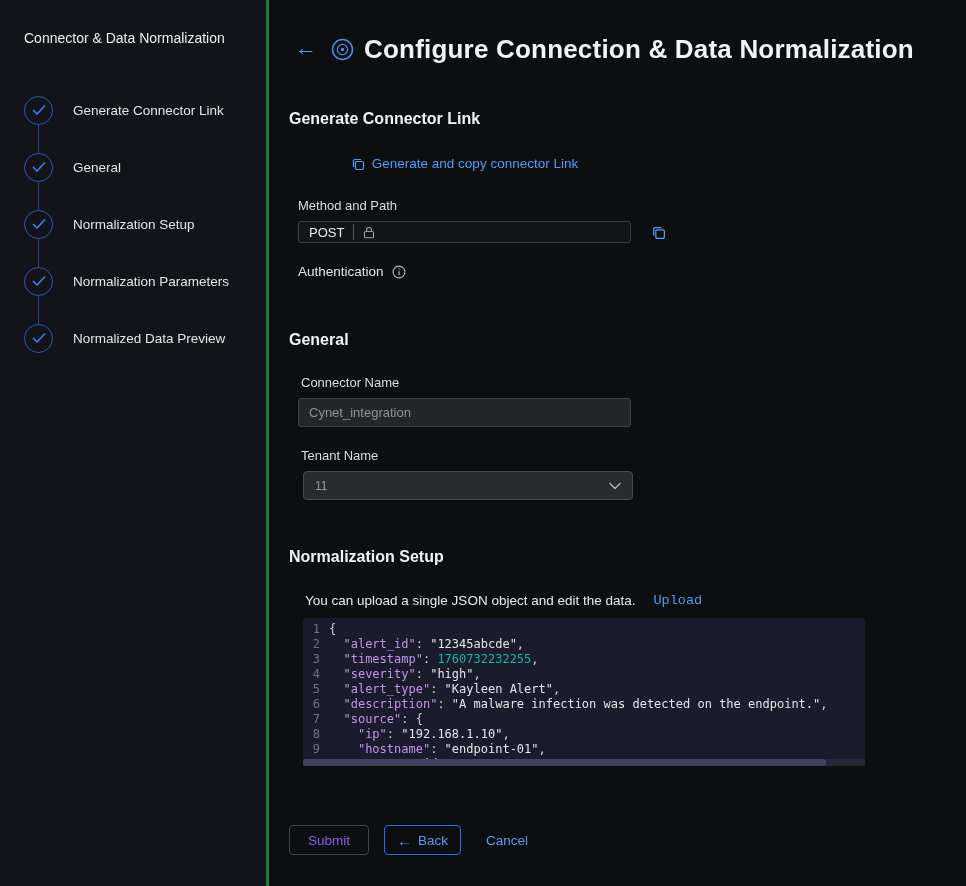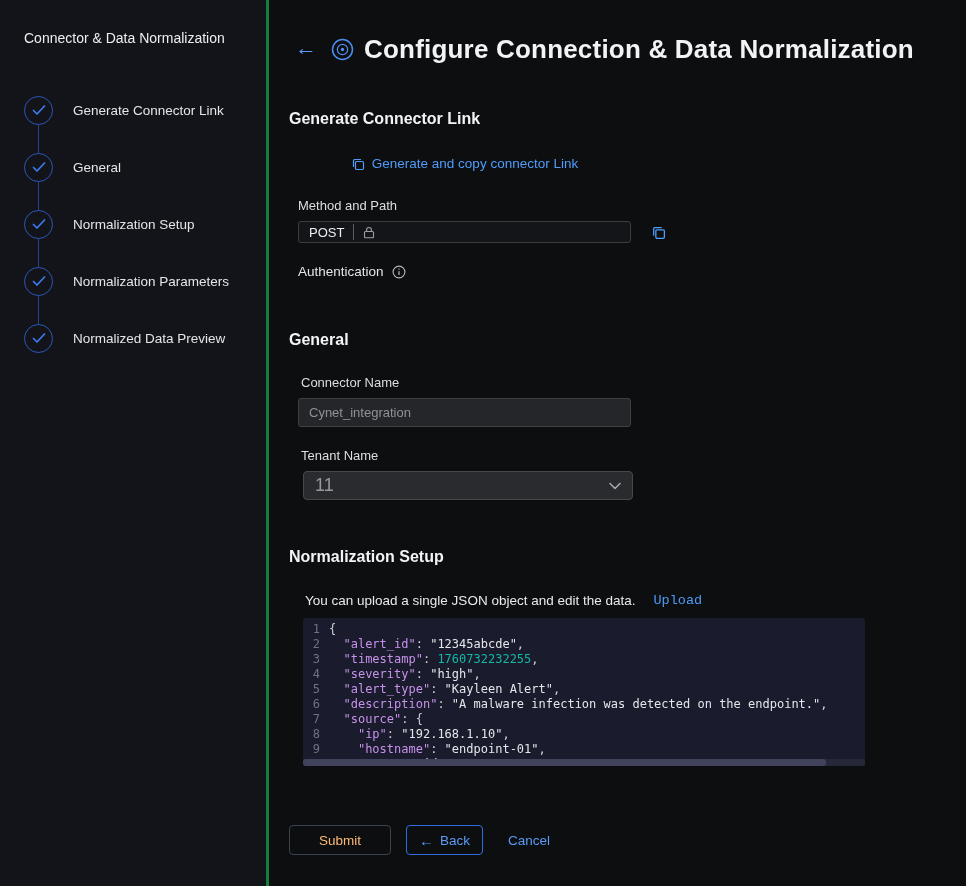--- a/index.html
+++ b/index.html
@@ -35,37 +35,37 @@
   .method-label { color:#eceef0; flex:0 0 auto; }
   .method-divider { width:1px; height:16px; background:#5a5d63; margin:0 9px; flex:0 0 auto; }
   .method-path { flex:1 1 auto; min-width:0; color:#e6e8ea; white-space:nowrap; overflow:hidden; }
   .copy-btn { display:flex; align-items:center; cursor:pointer; background:none; border:none; padding:0; }
   .auth-row { margin-top:21px; margin-left:9px; display:flex; align-items:center; gap:8px; font-size:13.5px; color:#e3e5e8; }
 
   .general-heading { margin-top:52px; }
   .input-label { margin-top:26px; margin-left:12px; font-size:13px; color:#dcdee1; }
   .mt-21 { margin-top:21px; }
   .text-input { display:block; margin-top:8px; margin-left:9px; width:333px; height:29px; background:#25262a; border:1px solid #3e4045; border-radius:3px; color:#8d9196; font-size:13px; padding:0 10px; font-family:"Liberation Sans", sans-serif; outline:none; }
-  .select-box { margin-top:8px; margin-left:14px; width:330px; height:29px; background:#2a2b2f; border:1px solid #46484d; border-radius:4px; display:flex; align-items:center; justify-content:space-between; padding:0 11px; color:#95999e; font-size:18px; cursor:pointer; }
+  .select-box { margin-top:8px; margin-left:14px; width:330px; height:29px; background:#2a2b2f; border:1px solid #46484d; border-radius:4px; display:flex; align-items:center; justify-content:space-between; padding:0 11px; color:#95999e; font-size:12px; cursor:pointer; }
 
   .norm-heading { margin-top:48px; }
   .hint-row { margin-top:27px; margin-left:16px; display:flex; align-items:center; gap:18px; font-size:13.5px; color:#e8eaed; }
   .upload-link { color:#4f9cf9; font-weight:500; cursor:pointer;font-family:Liberation Mono, monospace; }
   .code-editor { position:relative; margin-top:10px; margin-left:14px; width:562px; height:148px; background:#1a1b2d; border-radius:2px; overflow:hidden; font-family:"DejaVu Sans Mono", monospace; font-size:12px; line-height:15px; padding-top:4px; cursor:text; }
   .code-line { display:flex; white-space:pre; }
   .line-num { flex:0 0 26px; width:26px; text-align:right; padding-right:9px; color:#70737e; user-select:none; }
   .tok-p { color:#cfd1d6; }
   .tok-k { color:#c792ea; }
   .tok-s { color:#e4e6e9; }
   .tok-n { color:#14b8a6; }
   .code-scrollbar { position:absolute; bottom:0; left:0; right:0; height:7px; background:#262739; }
   .code-scrollbar-thumb { height:100%; width:93%; background:#41435c; border-radius:3px; cursor:pointer; }
 
   .footer { margin-top:59px; display:flex; align-items:center; gap:15px; }
-  .submit-btn { height:30px; padding:0 29px; background:transparent; border:1px solid #3a4350; border-radius:4px; color:#fdba74; font-size:13.5px; font-family:"Liberation Sans", sans-serif; cursor:default; }
+  .submit-btn { height:30px; padding:0 18px; background:transparent; border:1px solid #3a4350; border-radius:4px; color:#8b5cf6; font-size:13.5px; font-family:"Liberation Sans", sans-serif; cursor:default; }
   .back-btn { height:30px; padding:0 12px; background:transparent; border:1px solid #2e6de0; border-radius:4px; color:#5b9bf5; font-size:13.5px; display:flex; align-items:center; gap:6px; cursor:pointer; font-family:"Liberation Sans", sans-serif; }
   .back-btn .btn-arrow { font-size:15px; line-height:1; }
   .cancel-link { margin-left:10px; color:#5b9bf5; font-size:13.5px; font-weight:500; cursor:pointer; }
 </style>
 </head>
 <body>
 
 <div class="app">
 
   <aside class="sidebar">

